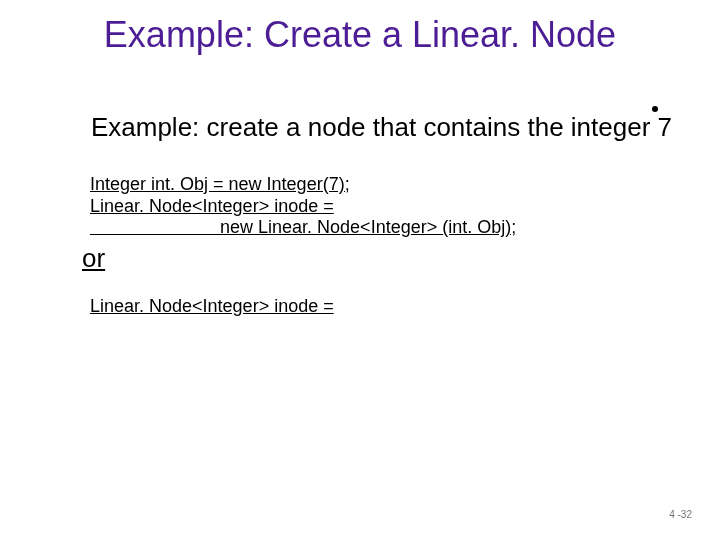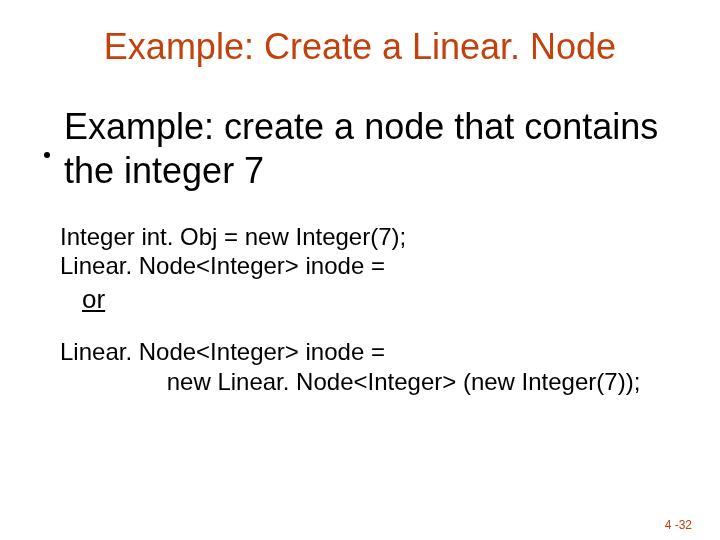--- a/index.html
+++ b/index.html
@@ -12,72 +12,74 @@
     position: relative;
     overflow: hidden;
   }
   .slide {
     width: 720px;
     height: 540px;
     position: relative;
     box-sizing: border-box;
   }
   .title {
-    color: #c2410c;
+    color: #4c1d95;
     font-size: 36px;
     font-weight: 400;
     text-align: center;
     padding-top: 14px;
     line-height: 1.15;
-    margin: 12px 50px;
+    margin: 0 50px;
   }
   .body {
     margin-top: 38px;
     padding: 0 48px 0 44px;
     color: #000;
   }
   .bullet {
     display: flex;
-    align-items: center;
-    font-size: 36px;
+    align-items: flex-end;
+    font-size: 26px;
     line-height: 1.2;
+    flex-direction: column;
   }
   .bullet .dot {
     width: 6px;
     height: 6px;
     background: #000;
     border-radius: 50%;
     margin-top: 13px;
     margin-right: 14px;
     flex: 0 0 auto;
   }
   .bullet .txt {
     flex: 1 1 auto;
   }
   .code-block {
     margin-top: 30px;
-    margin-left: 16px;
-    font-size: 24px;
+    margin-left: 46px;
+    font-size: 18px;
     line-height: 1.22;
     font-family: Arial, Helvetica, sans-serif;
+    text-decoration: underline;
   }
   .code-line { white-space: pre; }
   .or {
     font-size: 26px;
     margin-left: 38px;
     margin-top: 4px;
     margin-bottom: 22px;
     text-decoration: underline;
   }
   .page-num {
     position: absolute;
     right: 28px;
     bottom: 20px;
-    font-size: 12px;
-    color: #c2410c;
+    font-size: 10px;
+    color: #737373;
   }
 </style>
 </head>
 <body>
 
 <div class="slide">
 
   <div class="title">
     <span>Example: Create a Linear. Node</span><br>
   </div>
@@ -85,26 +87,26 @@
   <div class="body">
 
     <div class="bullet">
       <span class="dot"></span>
       <span class="txt">Example: create a node that contains the integer 7</span>
     </div>
 
     <div class="code-block">
       <div class="code-line">Integer int. Obj = new Integer(7);</div>
       <div class="code-line">Linear. Node&lt;Integer&gt; inode =</div>
+      <div class="code-line">                          new Linear. Node&lt;Integer&gt; (int. Obj);</div>
     </div>
 
     <div class="or">or</div>
 
     <div class="code-block" style="margin-top:0">
       <div class="code-line">Linear. Node&lt;Integer&gt; inode =</div>
-      <div class="code-line">                new Linear. Node&lt;Integer&gt; (new Integer(7));</div>
     </div>
 
   </div>
 
   <div class="page-num">4 -32</div>
 
 </div>
 
 </body></html>

